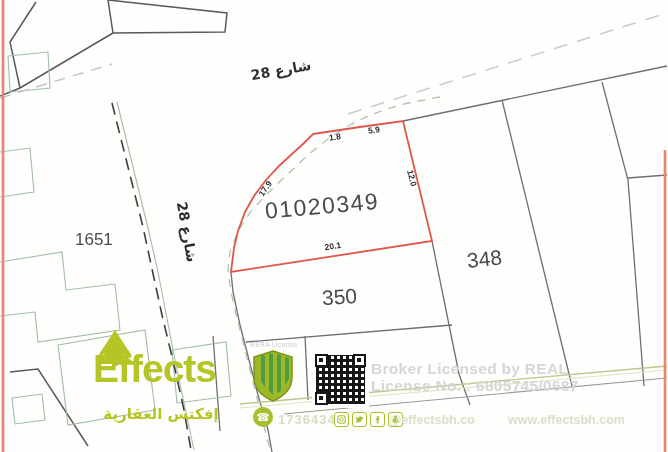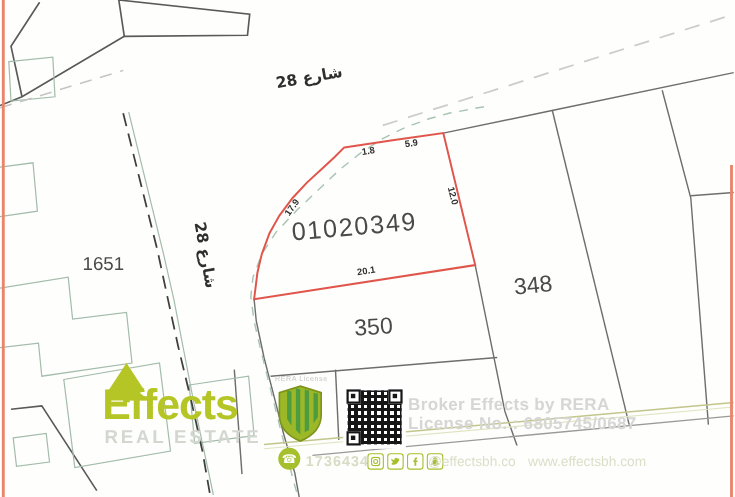--- a/index.html
+++ b/index.html
@@ -18,21 +18,21 @@
   .badge-caption{font-size:6.5px;color:#c6c6c6;white-space:nowrap;letter-spacing:.5px;}
   .broker{font-size:15.5px;font-weight:700;color:#d6d6d6;line-height:17px;white-space:nowrap;
           letter-spacing:.3px;}
   .phone-badge{width:20px;height:20px;border-radius:50%;background:#a6bf2c;color:#ffffff;
                display:flex;align-items:center;justify-content:center;font-size:11px;
                font-family:"DejaVu Sans",sans-serif;}
   .phone-num{font-size:13px;font-weight:700;color:#d8dcc4;letter-spacing:1px;white-space:nowrap;}
   .social-row{display:flex;gap:3px;}
   .social{width:13px;height:13px;border:1.3px solid #a6bf2c;border-radius:3px;background:#ffffff;
           display:flex;align-items:center;justify-content:center;}
-  .contact-text{font-size:12.5px;font-weight:400;color:#dbdfc9;white-space:nowrap;}
+  .contact-text{font-size:12.5px;font-weight:700;color:#dbdfc9;white-space:nowrap;}
   .qr{width:57px;height:57px;background:#ffffff;box-sizing:border-box;}
   .qr-noise{position:absolute;inset:4px;
     background-image:repeating-linear-gradient(90deg,#161616 0 3px,transparent 3px 6px),
                      repeating-linear-gradient(0deg,#161616 0 3px,#ffffff 3px 6px);}
   .finder{position:absolute;width:13px;height:13px;border:2.5px solid #161616;background:#ffffff;
           box-sizing:border-box;}
   .finder::after{content:"";position:absolute;left:2px;top:2px;width:4px;height:4px;background:#161616;}
 </style>
 </head>
 <body>
@@ -100,40 +100,40 @@
     <text class="meas" x="412" y="181" text-anchor="middle" transform="rotate(76 412 178)">12.0</text>
     <text class="meas" x="266" y="191" text-anchor="middle" transform="rotate(-55 266 189)">17.9</text>
     <text class="meas" x="333" y="249" text-anchor="middle" transform="rotate(-8 333 247)">20.1</text>
   </svg>
 
   <svg class="abs" style="left:92px;top:330px;width:46px;height:36px;" viewBox="0 0 46 36">
     <polygon points="23,0 40,26 31,24 44,34 4,34 13,24 6,26" fill="#b4c525"></polygon>
     <rect x="20" y="27" width="6" height="9" fill="#b4c525"></rect>
   </svg>
   <div class="abs brand-name" style="left:93px;top:349px;">Effects</div>
-  <div class="abs brand-sub" style="left:95px;top:389px;">REAL ESTATE</div>
+  <div class="abs brand-ar" style="left:93px;top:406px;" dir="rtl">إفكتس العقارية</div>
 
   <div class="abs badge-caption" style="left:250px;top:341px;">RERA License</div>
   <svg class="abs" style="left:252px;top:349px;width:42px;height:54px;" viewBox="0 0 42 54">
     <path d="M21,2 L40,8 L40,28 Q40,44 21,52 Q2,44 2,28 L2,8 Z" fill="#9db827" stroke="#7d941c" stroke-width="1.5"></path>
     <polygon points="9,6 13,7 13,38 9,32" fill="#4f9b3f"></polygon>
     <polygon points="17,4 21,5 21,46 17,42" fill="#4f9b3f"></polygon>
     <polygon points="25,5 29,6 29,42 25,44" fill="#4f9b3f"></polygon>
     <polygon points="33,8 37,9 37,30 33,36" fill="#4f9b3f"></polygon>
   </svg>
 
   <div class="abs qr" style="left:312px;top:351px;">
     <div class="qr-noise"></div>
     <div class="finder" style="left:3px;top:3px;"></div>
     <div class="finder" style="right:3px;top:3px;"></div>
     <div class="finder" style="left:3px;bottom:3px;"></div>
   </div>
 
   <div class="abs broker" style="left:371px;top:360px;">
-    <div>Broker Effects by RERA</div>
+    <div>Broker Licensed by REAL</div>
     <div>License No. : 6805745/0687</div>
   </div>
 
   <div class="abs phone-badge" style="left:253px;top:407px;">☎</div>
   <div class="abs phone-num" style="left:278px;top:412px;">17364345</div>
 
   <div class="abs social-row" style="left:334px;top:412px;">
     <div class="social">
       <svg width="9" height="9" viewBox="0 0 10 10">
           <rect x="0.8" y="0.8" width="8.4" height="8.4" rx="2.4" fill="none" stroke="#a6bf2c" stroke-width="1.2"></rect>
@@ -150,15 +150,15 @@
           <path d="M6.8,1 L5.6,1 Q4.2,1 4.2,2.6 L4.2,4 L3,4 L3,5.6 L4.2,5.6 L4.2,9.4 L6,9.4 L6,5.6 L7.2,5.6 L7.4,4 L6,4 L6,2.9 Q6,2.5 6.5,2.5 L6.8,2.5 Z" fill="#a6bf2c"></path>
         </svg>
     </div>
     <div class="social">
       <svg width="9" height="9" viewBox="0 0 10 10">
           <path d="M5,0.8 Q7,0.8 7.2,3 L7.2,4.2 Q8,4.2 8.6,4.8 Q8,5.6 7.4,5.9 Q8.4,7.4 9.4,7.6 Q8.6,8.6 7,8.5 Q6.2,9.4 5,9.4 Q3.8,9.4 3,8.5 Q1.4,8.6 0.6,7.6 Q1.6,7.4 2.6,5.9 Q2,5.6 1.4,4.8 Q2,4.2 2.8,4.2 L2.8,3 Q3,0.8 5,0.8 Z" fill="#a6bf2c"></path>
         </svg>
     </div>
   </div>
   <div class="abs contact-text" style="left:389px;top:413px;">@effectsbh.co</div>
-  <div class="abs contact-text" style="left:480px;top:413px;">www.effectsbh.com</div>
+  <div class="abs contact-text" style="left:508px;top:413px;">www.effectsbh.com</div>
 
 </div>
 
 </body></html>

